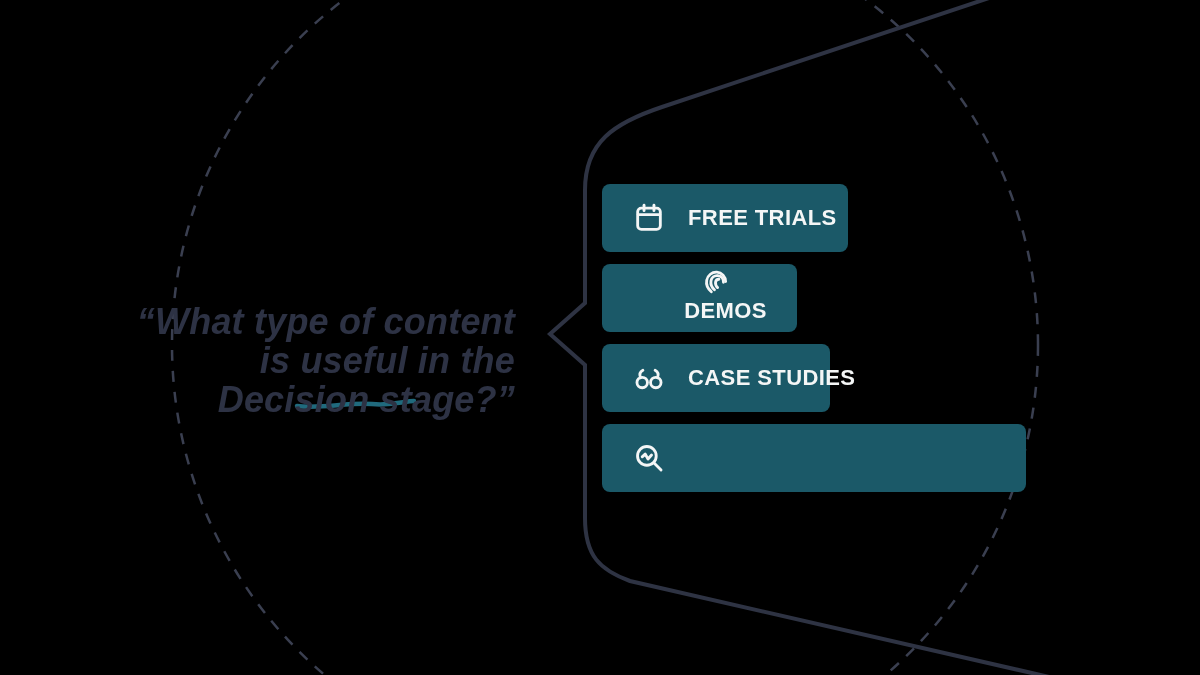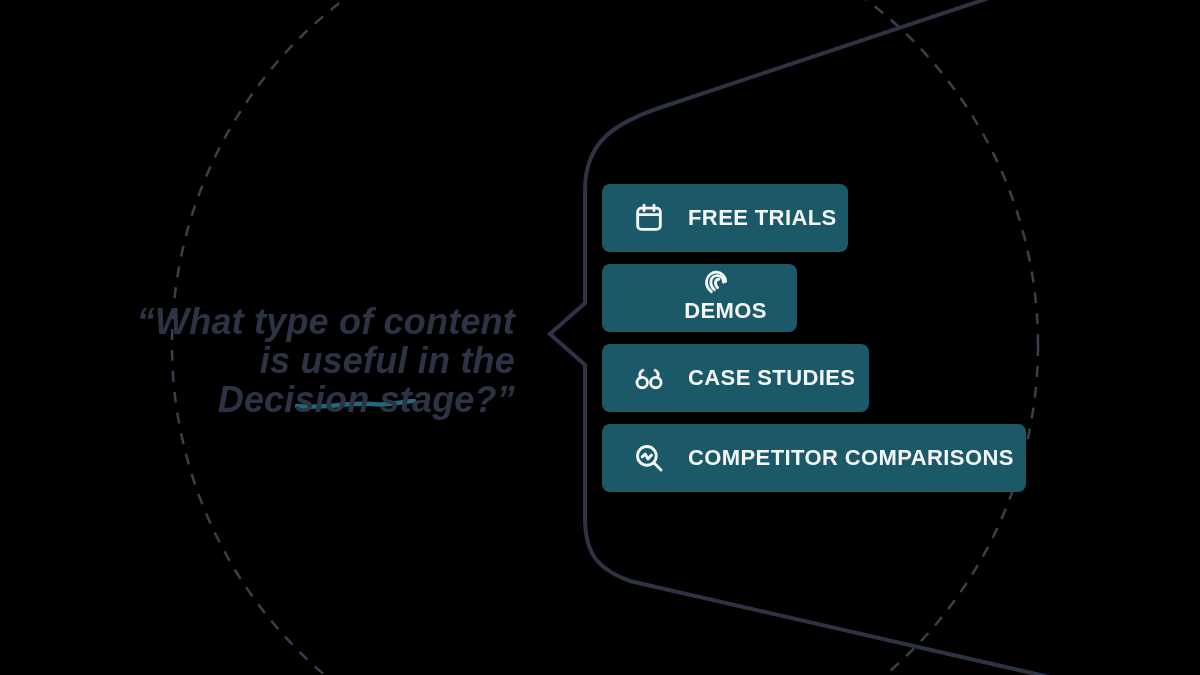--- a/index.html
+++ b/index.html
@@ -82,21 +82,21 @@
   .btn .label{
     margin-left:22px;
     color:var(--button-text);
     font-weight:700;
     font-size:22px;
     letter-spacing:0.4px;
     white-space:nowrap;
   }
   .btn1{top:184px;width:246px;}
   .btn2{top:264px;width:195px;flex-direction:column;}
-  .btn3{top:344px;width:267px;}
+  .btn3{top:344px;width:228px;}
   .btn4{top:424px;width:424px;}
 </style>
 </head>
 <body>
 
 <div class="stage">
 
   <svg class="bg-svg" viewBox="0 0 1200 675" xmlns="http://www.w3.org/2000/svg">
     <circle class="dashed-circle" cx="605" cy="345" r="433"></circle>
     <path class="callout-outline" d="M992,-3 L662,107 C614,123 585,142 585,190
@@ -147,16 +147,15 @@
   </div>
 
   <div class="btn btn4">
     <span class="icon">
       <svg viewBox="0 0 24 24">
         <circle cx="10.5" cy="10.5" r="6.6"></circle>
         <line x1="15.4" y1="15.4" x2="20.5" y2="20.5"></line>
         <path d="M7.2 11.2 L9.3 9.2 L11.3 12.7 L13.8 9.9"></path>
       </svg>
     </span>
-    <span class="label">COMPETITOR COMPARISONS</span>
   </div>
 
 </div>
 
 </body></html>

